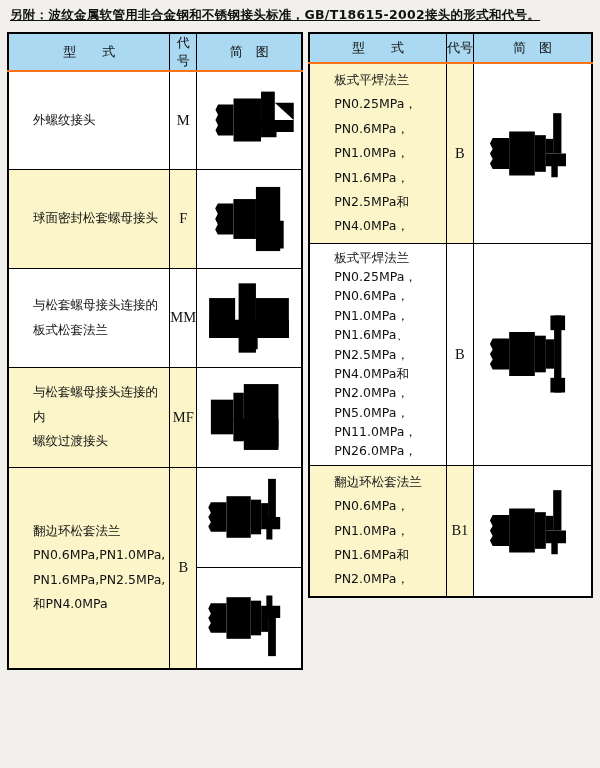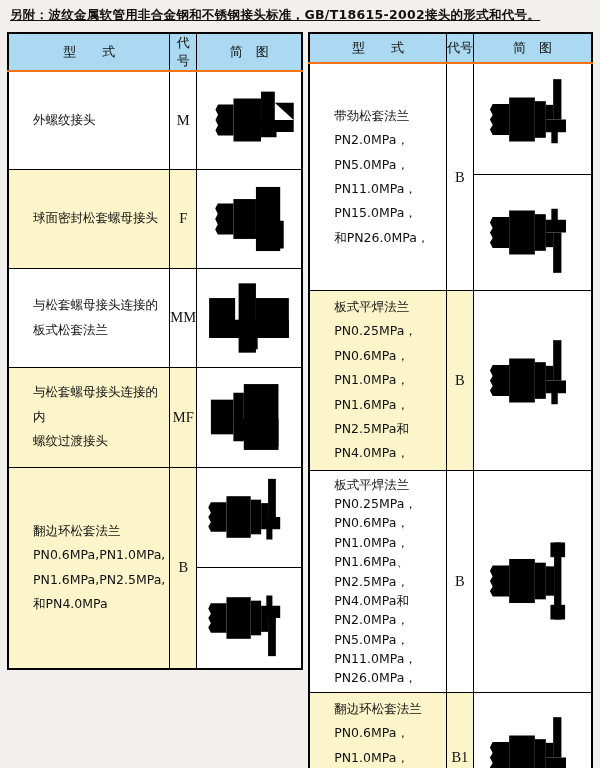--- a/index.html
+++ b/index.html
@@ -246,41 +246,20 @@
         <col style="width:143px">
         <col style="width:30px">
         <col style="width:120px">
       </colgroup>
     <tbody>
         <tr>
       <th>型　　式</th>
       <th>代号</th>
       <th>简　图</th>
     </tr>
-    <tr style="height:226px">
-      <td class="type">带劲松套法兰
-PN2.0MPa，PN5.0MPa，
-PN11.0MPa，PN15.0MPa，
-和PN26.0MPa，</td>
-      <td class="code">B</td>
-      <td class="diag">
-        <div class="split">
-          <div style="height:110px">
-            <svg class="dg" viewBox="0 0 120 100" width="110" height="95">
-                  <use href="#d-flu"></use>
-                </svg>
-          </div>
-          <div style="height:115px">
-            <svg class="dg" viewBox="0 0 120 100" width="110" height="95">
-                  <use href="#d-fld"></use>
-                </svg>
-          </div>
-        </div>
-      </td>
-    </tr>
     <tr style="height:118px">
       <td class="type hl">板式平焊法兰
 PN0.25MPa，PN0.6MPa，
 PN1.0MPa，PN1.6MPa，
 PN2.5MPa和PN4.0MPa，</td>
       <td class="code hl">B</td>
       <td class="diag">
         <svg class="dg" viewBox="0 0 120 100" width="110" height="95">
               <use href="#d-flu"></use>
             </svg>

